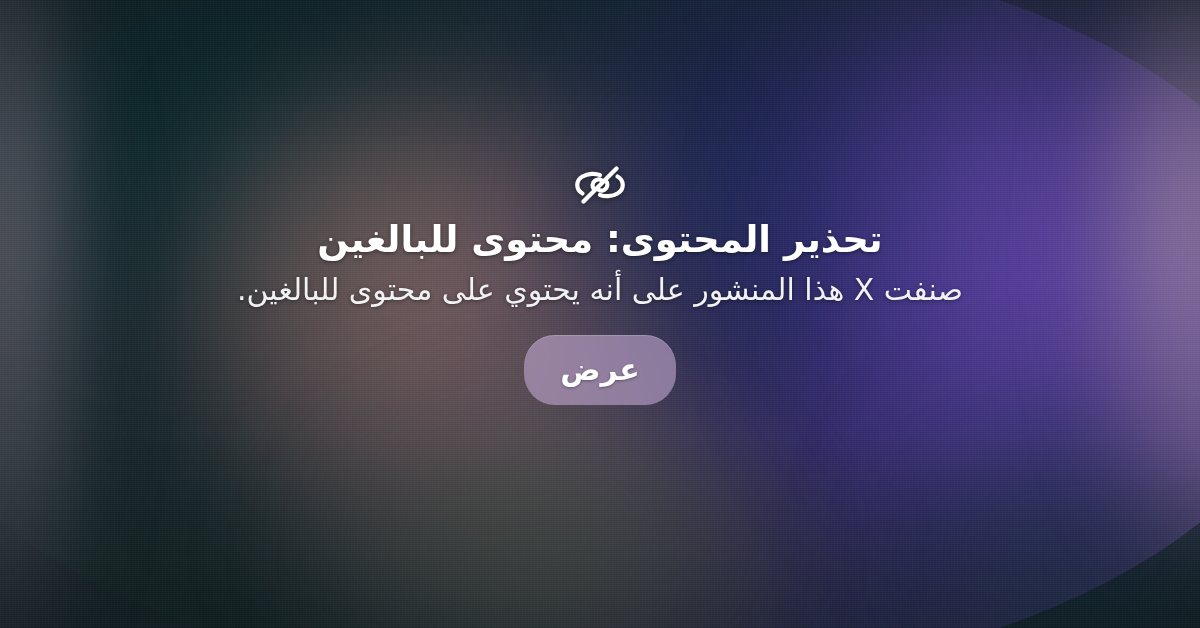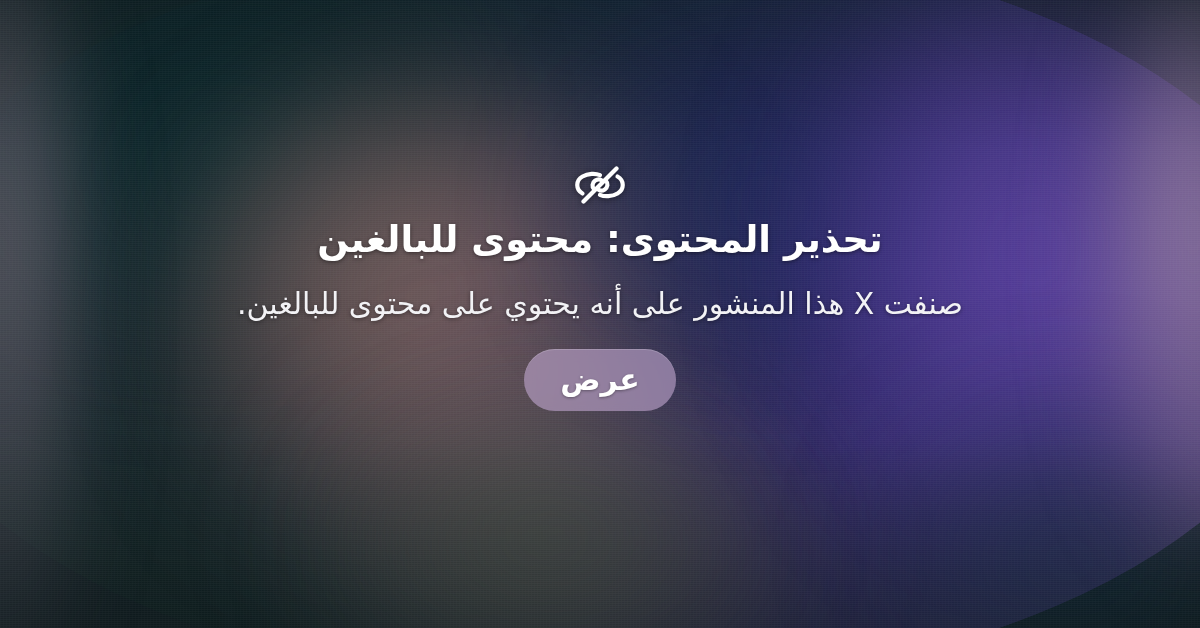--- a/index.html
+++ b/index.html
@@ -169,33 +169,33 @@
   #warning-title {
     font-size:37px;
     font-weight:700;
     color:#ffffff;
     letter-spacing:0.1px;
     line-height:1.18;
     text-shadow:0 1px 4px rgba(0,0,0,0.45);
     direction:rtl;
   }
   #warning-description {
-    margin-top:22px;
+    margin-top:8px;
     max-width:780px;
     font-size:30px;
     font-weight:400;
     color:#f2f2f5;
     line-height:1.30;
     text-shadow:0 1px 4px rgba(0,0,0,0.42);
     direction:rtl;
   }
   #view-button {
     margin-top:26px;
     min-width:140px;
-    height:62px;
+    height:70px;
     padding:0 36px;
     border:none;
     border-radius:31px;
     background:rgba(190,165,205,0.62);
     -webkit-backdrop-filter:blur(6px);
     backdrop-filter:blur(6px);
     color:#ffffff;
     font-family:inherit;
     font-size:30px;
     font-weight:700;

